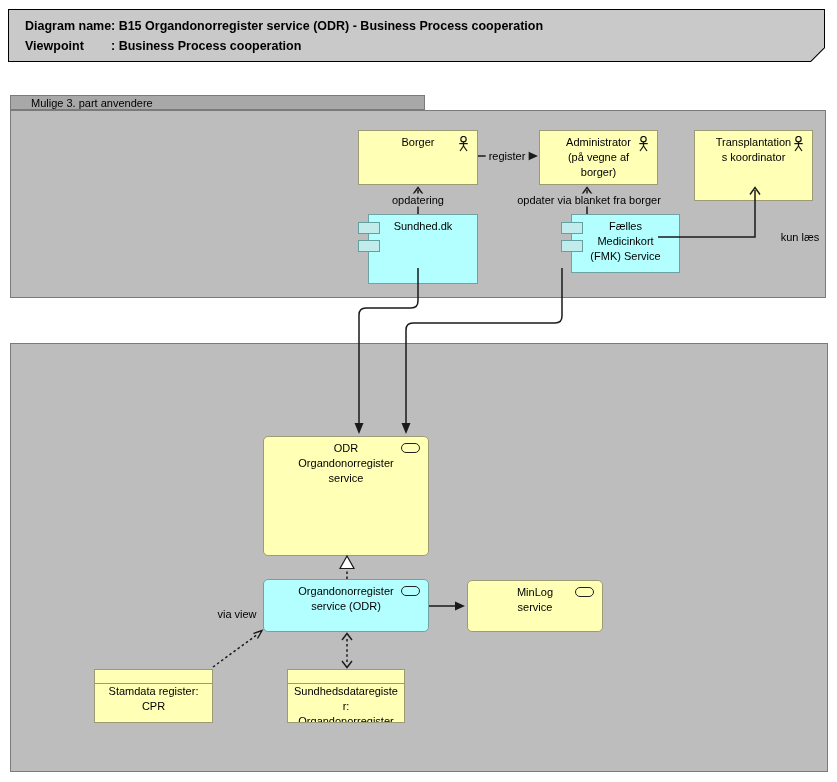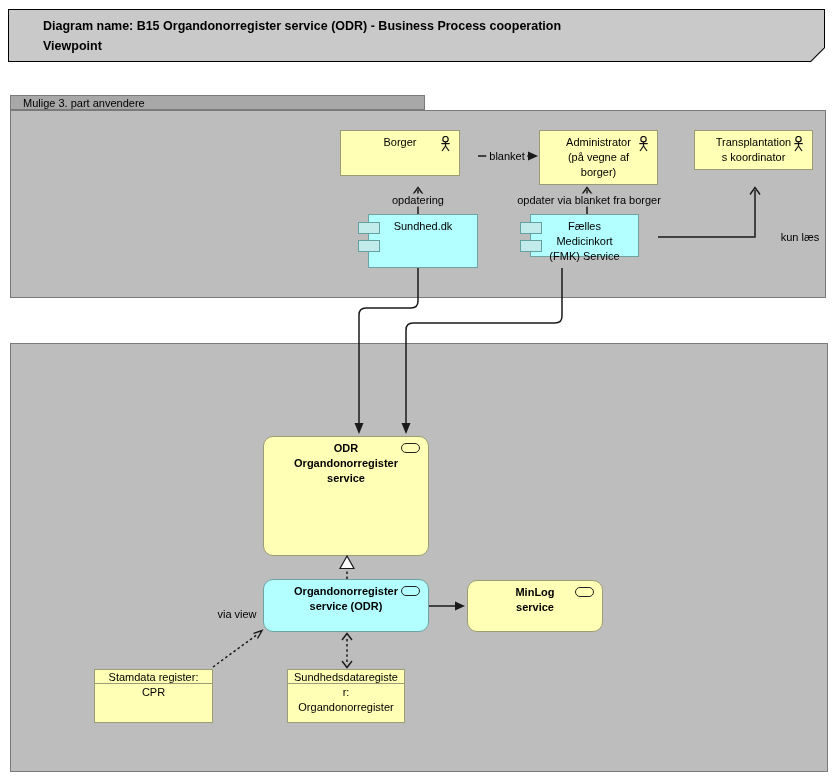--- a/index.html
+++ b/index.html
@@ -8,46 +8,46 @@
   }
   html,body{margin:0;padding:0;background:#ffffff;}
   #canvas{position:relative;width:837px;height:782px;background:#ffffff;overflow:hidden;
           font-family:"Liberation Sans","DejaVu Sans",sans-serif;color:#000;}
   .abs{position:absolute;}
   
   .note-outer{left:8px;top:9px;width:817px;height:53px;background:#000;
     clip-path:polygon(0 0,100% 0,100% calc(100% - 14px),calc(100% - 14px) 100%,0 100%);}
   .note-inner{position:absolute;left:1px;top:1px;right:1px;bottom:1px;background:var(--note);
     clip-path:polygon(0 0,100% 0,100% calc(100% - 13.5px),calc(100% - 13.5px) 100%,0 100%);
-    padding:6px 0 0 34px;box-sizing:border-box;}
+    padding:6px 0 0 16px;box-sizing:border-box;}
   .note-row{display:flex;font-size:12.5px;font-weight:bold;line-height:20px;white-space:pre;}
   .note-key{width:86px;}
   
   .grp-tab{background:var(--group_tab);border:1px solid #7a7a7a;height:15px;
-    font-size:11px;line-height:15px;padding-left:12px;box-sizing:border-box;}
+    font-size:11px;line-height:15px;padding-left:20px;box-sizing:border-box;}
   .grp-body{background:var(--group_body);border:1px solid #7a7a7a;box-sizing:border-box;}
   
   .node{box-sizing:border-box;text-align:center;font-size:11px;line-height:15px;}
   .lbl{white-space:pre-line;display:block;}
   .yellow{background:var(--yellow);border:1px solid var(--yellow_border);}
   .cyan{background:var(--cyan);border:1px solid var(--cyan_border);}
-  .rounded{border-radius:10px;font-weight:bold;}
+  .rounded{border-radius:5px;}
   .pad-top{padding-top:4px;}
   
   .actor-icon{position:absolute;top:5px;right:7px;}
   
   .svc-icon{position:absolute;top:6px;right:8px;width:17px;height:8px;
     border:1.6px solid #222;border-radius:6px;background:transparent;}
   
   .ear{position:absolute;width:22px;height:12px;background:#c2ecec;border:1px solid #63a0a0;
     box-sizing:border-box;}
   
   .band{position:absolute;left:0;top:0;right:0;height:13px;border-bottom:1px solid var(--yellow_border);}
   .dataobj{overflow:hidden;}
-  .dataobj .lbl{}
+  .dataobj .lbl{margin-top:14px;}
   
   .edge-label{position:absolute;transform:translate(-50%,-50%);background:var(--group_body);
     font-size:11px;line-height:13px;padding:0 3px;white-space:nowrap;}
   svg.overlay{position:absolute;left:0;top:0;pointer-events:none;}
   .conn{stroke:var(--line);stroke-width:1.5;fill:none;}
   .conn.dash{stroke-dasharray:2.5 2.6;}
   .fillhead{fill:var(--line);stroke:none;}
   .openhead{stroke:var(--line);stroke-width:1.4;fill:none;}
   .hollowhead{fill:#ffffff;stroke:var(--line);stroke-width:1.2;}
 </style>
@@ -57,32 +57,33 @@
 <div id="canvas">
 
   <div class="abs note-outer">
     <div class="note-inner">
       <div class="note-row">
         <span class="note-key">Diagram name</span>
         <span class="note-val">: B15 Organdonorregister service (ODR) - Business Process cooperation</span>
       </div>
       <div class="note-row">
         <span class="note-key">Viewpoint</span>
+        <span class="note-val">: Business Process cooperation</span>
       </div>
     </div>
   </div>
 
   <div class="abs grp-body" style="left:10px;top:110px;width:816px;height:188px"></div>
   <div class="abs grp-tab" style="left:10px;top:95px;width:415px">
     <span>Mulige 3. part anvendere</span>
   </div>
 
   <div class="abs grp-body" style="left:10px;top:343px;width:818px;height:429px"></div>
 
-  <div class="abs node yellow pad-top" style="left:340px;top:130px;width:120px;height:46px">
+  <div class="abs node yellow pad-top" style="left:358px;top:130px;width:120px;height:55px">
     <span class="lbl">Borger</span>
     <svg class="actor-icon" width="13" height="16" viewBox="0 0 13 16">
       <circle cx="6.5" cy="3.2" r="2.7" fill="none" stroke="#111" stroke-width="1.2"></circle>
       <line x1="6.5" y1="5.9" x2="6.5" y2="10" stroke="#111" stroke-width="1.2"></line>
       <line x1="2.3" y1="7.6" x2="10.7" y2="7.6" stroke="#111" stroke-width="1.2"></line>
       <line x1="6.5" y1="10" x2="3" y2="15" stroke="#111" stroke-width="1.2"></line>
       <line x1="6.5" y1="10" x2="10" y2="15" stroke="#111" stroke-width="1.2"></line>
     </svg>
   </div>
 
@@ -92,39 +93,39 @@
 borger)</span>
     <svg class="actor-icon" width="13" height="16" viewBox="0 0 13 16">
       <circle cx="6.5" cy="3.2" r="2.7" fill="none" stroke="#111" stroke-width="1.2"></circle>
       <line x1="6.5" y1="5.9" x2="6.5" y2="10" stroke="#111" stroke-width="1.2"></line>
       <line x1="2.3" y1="7.6" x2="10.7" y2="7.6" stroke="#111" stroke-width="1.2"></line>
       <line x1="6.5" y1="10" x2="3" y2="15" stroke="#111" stroke-width="1.2"></line>
       <line x1="6.5" y1="10" x2="10" y2="15" stroke="#111" stroke-width="1.2"></line>
     </svg>
   </div>
 
-  <div class="abs node yellow pad-top" style="left:694px;top:130px;width:119px;height:40px">
+  <div class="abs node yellow pad-top" style="left:694px;top:130px;width:119px;height:71px">
     <span class="lbl">Transplantation
 s koordinator</span>
     <svg class="actor-icon" width="13" height="16" viewBox="0 0 13 16">
       <circle cx="6.5" cy="3.2" r="2.7" fill="none" stroke="#111" stroke-width="1.2"></circle>
       <line x1="6.5" y1="5.9" x2="6.5" y2="10" stroke="#111" stroke-width="1.2"></line>
       <line x1="2.3" y1="7.6" x2="10.7" y2="7.6" stroke="#111" stroke-width="1.2"></line>
       <line x1="6.5" y1="10" x2="3" y2="15" stroke="#111" stroke-width="1.2"></line>
       <line x1="6.5" y1="10" x2="10" y2="15" stroke="#111" stroke-width="1.2"></line>
     </svg>
   </div>
 
-  <div class="abs node cyan pad-top" style="left:368px;top:214px;width:110px;height:54px">
+  <div class="abs node cyan pad-top" style="left:368px;top:214px;width:110px;height:70px">
     <div class="ear" style="left:-11px;top:7px"></div>
     <div class="ear" style="left:-11px;top:25px"></div>
     <span class="lbl">Sundhed.dk</span>
   </div>
 
-  <div class="abs node cyan pad-top" style="left:530px;top:214px;width:109px;height:43px">
+  <div class="abs node cyan pad-top" style="left:571px;top:214px;width:109px;height:59px">
     <div class="ear" style="left:-11px;top:7px"></div>
     <div class="ear" style="left:-11px;top:25px"></div>
     <span class="lbl">Fælles
 Medicinkort
 (FMK) Service</span>
   </div>
 
   <div class="abs node yellow rounded pad-top" style="left:263px;top:436px;width:166px;height:120px">
     <span class="lbl">ODR
 Organdonorregister
@@ -204,19 +205,19 @@
       <polyline class="openhead" points="342,640 347,633.5 352,640"></polyline>
       <polyline class="openhead" points="342,661 347,667.5 352,661"></polyline>
     </g>
 
     <g>
       <path class="conn dash" d="M213,667 L258,634"></path>
       <polyline class="openhead" points="253.5,633.5 262,630.5 257.5,638.5"></polyline>
     </g>
   </svg>
 
-  <div class="edge-label" style="left:507px;top:156px">blanket</div>
+  <div class="edge-label" style="left:507px;top:156px">register</div>
   <div class="edge-label" style="left:418px;top:200px">opdatering</div>
   <div class="edge-label" style="left:589px;top:200px">opdater via blanket fra borger</div>
   <div class="edge-label" style="left:800px;top:237px">kun læs</div>
   <div class="edge-label" style="left:237px;top:614px">via view</div>
 
 </div>
 
 </body></html>

